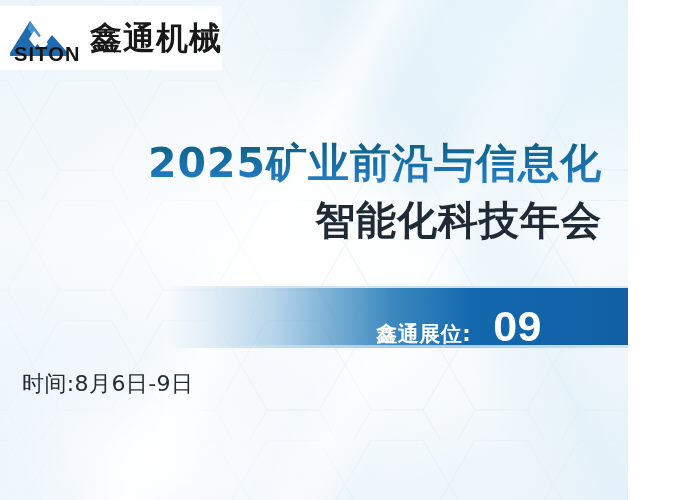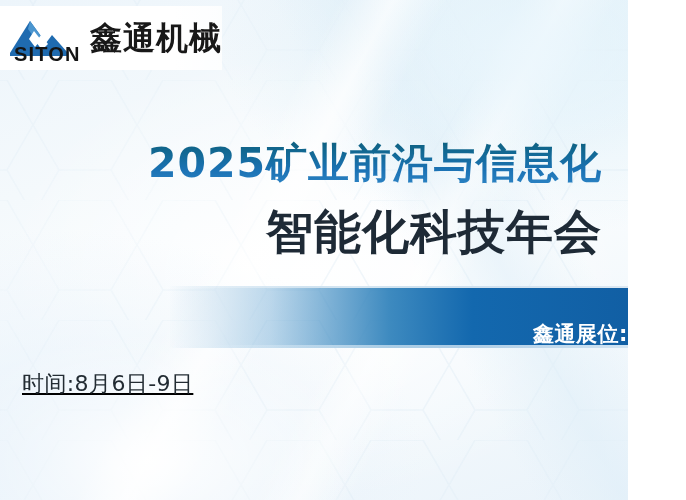--- a/index.html
+++ b/index.html
@@ -113,26 +113,26 @@
     background: linear-gradient(180deg, #0e5f7d 0%, #136a97 30%, #1b72b4 62%, #2f86c6 100%);
     -webkit-background-clip: text;
     background-clip: text;
     color: transparent;
     -webkit-text-fill-color: transparent;
     white-space: nowrap;
   }
   .headline .line2 {
     font-family: "DejaVu Sans", "Liberation Sans", sans-serif;
     font-weight: 700;
-    font-size: 47px;
+    font-size: 40px;
     line-height: 1.2;
     letter-spacing: 1px;
     color: #1e2a36;
     white-space: nowrap;
-    margin-top: 16px;
+    margin-top: 8px;
   }
 
   
   .booth-bar {
     position: absolute;
     left: 170px; right: 0;
     top: 286px;
     height: 62px;
     background: linear-gradient(90deg,
         rgba(232,243,250,0.10) 0%,
@@ -183,21 +183,20 @@
 
   
   .info-row {
     position: absolute;
     left: 22px; right: 22px;
     top: 369px;
     display: flex;
     align-items: baseline;
     justify-content: space-between;
     z-index: 5;
-    text-decoration: underline;
   }
   .info-item {
     font-family: "DejaVu Sans", "Liberation Sans", sans-serif;
     font-weight: 400;
     font-size: 22px;
     color: #232c33;
     letter-spacing: 0.4px;
     white-space: nowrap;
   }
 </style>
@@ -244,19 +243,20 @@
     <span class="logo-cn">鑫通机械</span>
   </div>
 
   <div class="headline">
     <div class="line1">2025矿业前沿与信息化</div>
     <div class="line2">智能化科技年会</div>
   </div>
 
   <div class="booth-bar">
     <span class="booth-label">鑫通展位:</span>
+    <span class="booth-number">09</span>
   </div>
 
   <div class="info-row">
     <span class="info-item">时间:8月6日-9日</span>
   </div>
 
 </div>
 
 </body></html>

